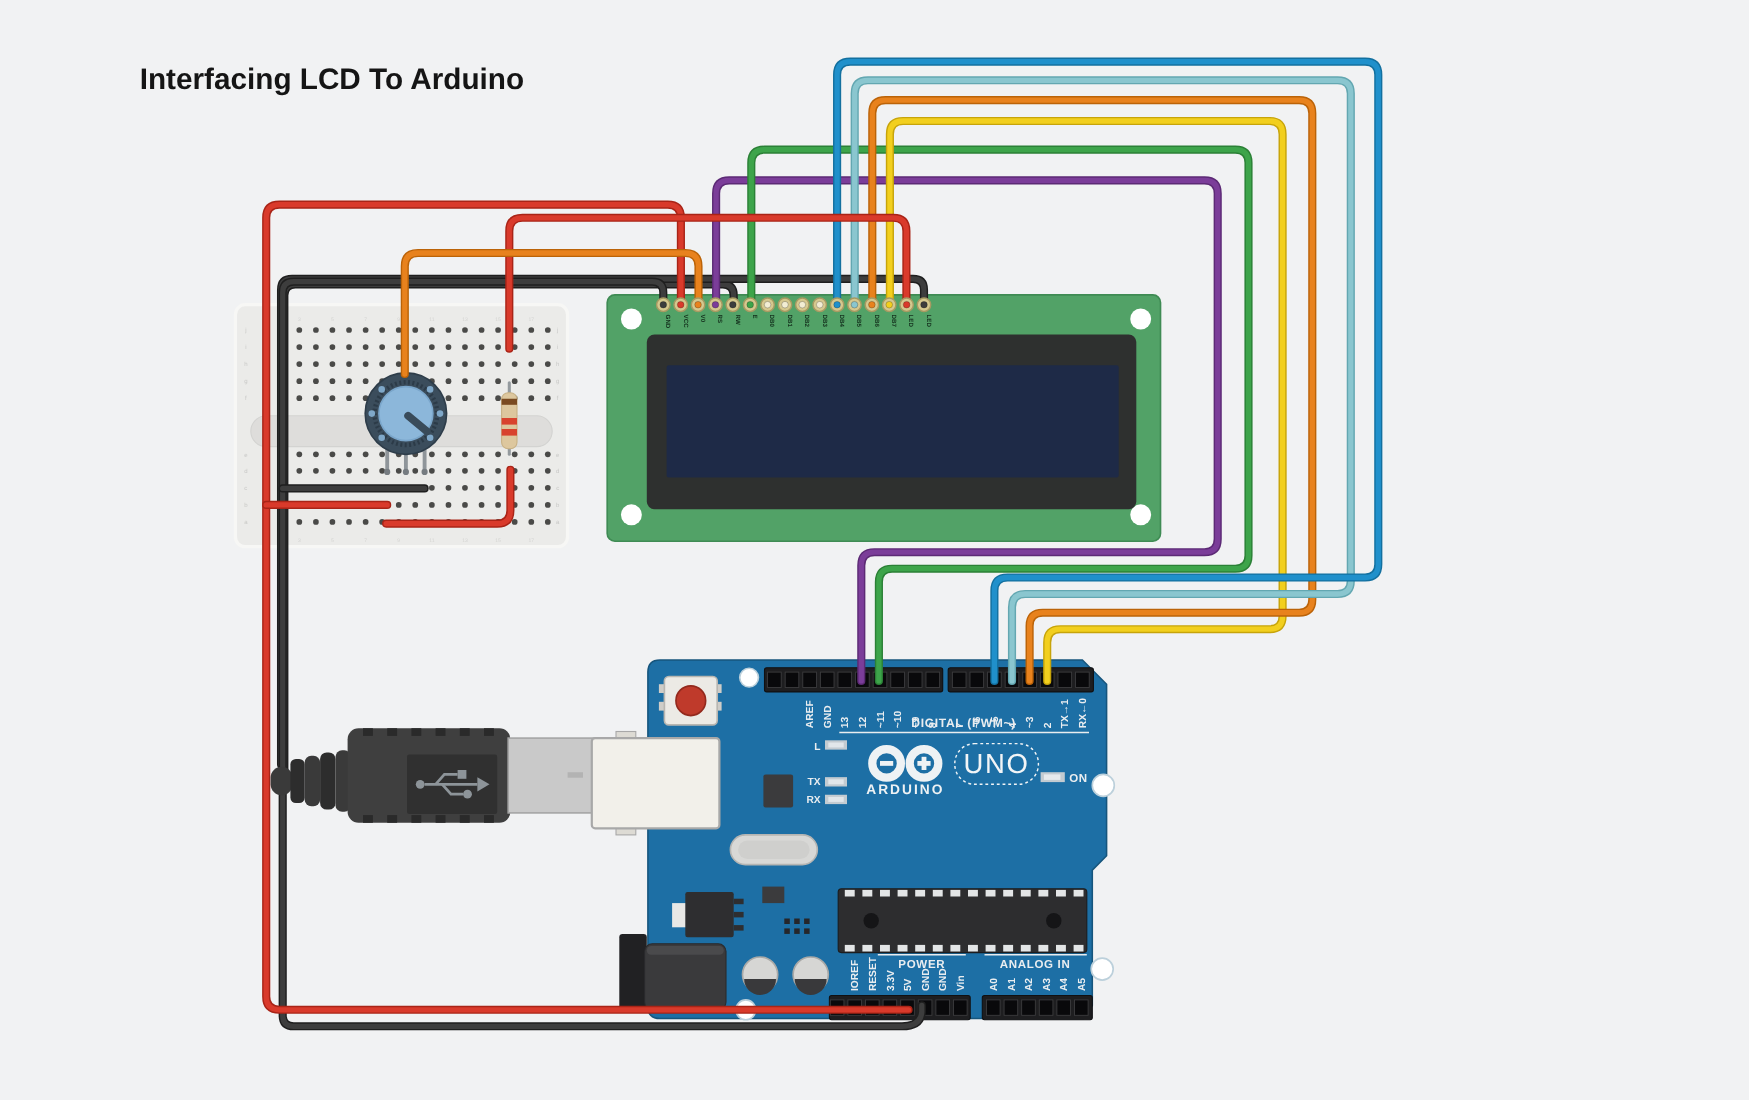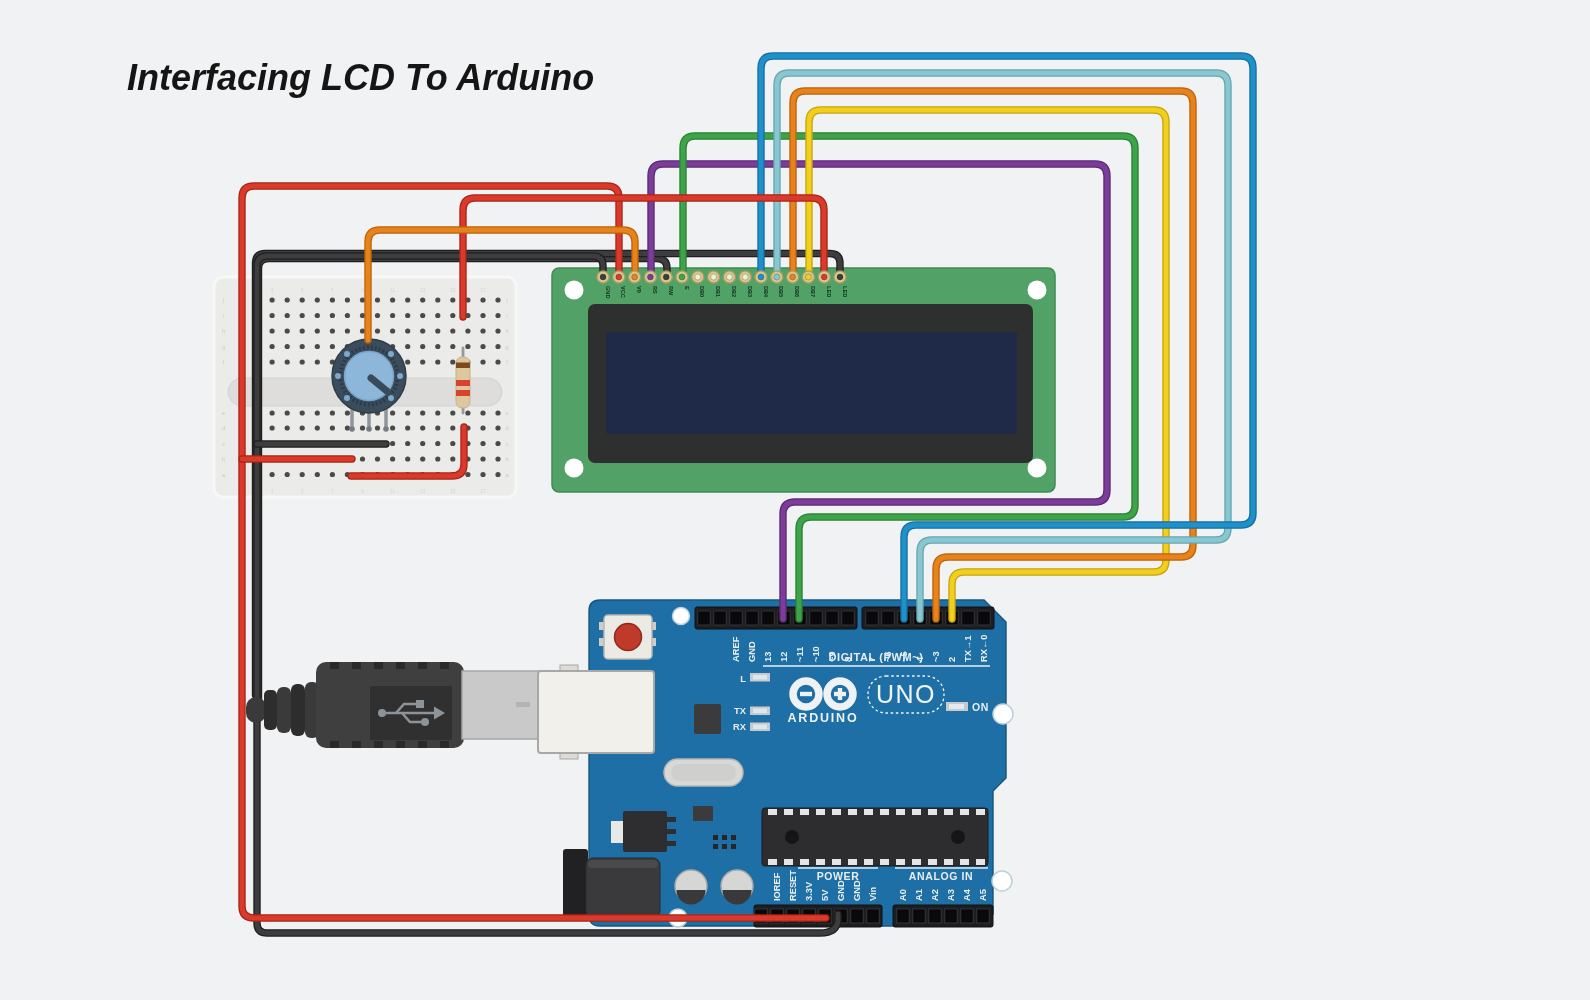--- a/index.html
+++ b/index.html
@@ -1,18 +1,18 @@
 <!DOCTYPE html>
 <html><head>
 <meta charset="utf-8">
 <style>
   html,body{margin:0;padding:0;}
   body{background:#f1f2f3;font-family:"Liberation Sans",sans-serif;}
   .stage{position:relative;width:1590px;height:1000px;background:#f1f2f3;overflow:hidden;}
-  .title{position:absolute;left:127px;top:57px;font-size:36px;font-weight:bold;color:#151515;letter-spacing:0;font-style:italic;}
+  .title{position:absolute;left:127px;top:57px;font-size:27px;font-weight:bold;color:#151515;letter-spacing:0;}
   svg{position:absolute;left:0;top:0;}
   .silk-label{font:bold 9.3px "Liberation Sans",sans-serif;fill:#e9edf0;}
   .silk-head{font:bold 11px "Liberation Sans",sans-serif;fill:#e9edf0;letter-spacing:.6px;}
   .silk-head-sm{font:bold 10.5px "Liberation Sans",sans-serif;fill:#e9edf0;letter-spacing:.6px;}
   .logo-word{font:bold 12.5px "Liberation Sans",sans-serif;fill:#eef2f4;letter-spacing:1.8px;}
   .uno-word{font:25px "Liberation Sans",sans-serif;fill:#f2f5f7;letter-spacing:1.5px;}
   .lcd-lab{font:bold 5.6px "Liberation Sans",sans-serif;fill:#14301d;}
   .bb-letter{font:5.5px "Liberation Sans",sans-serif;fill:#c9c9c7;}
   .bb-num{font:4.6px "Liberation Sans",sans-serif;fill:#d4d4d2;}
 </style>

